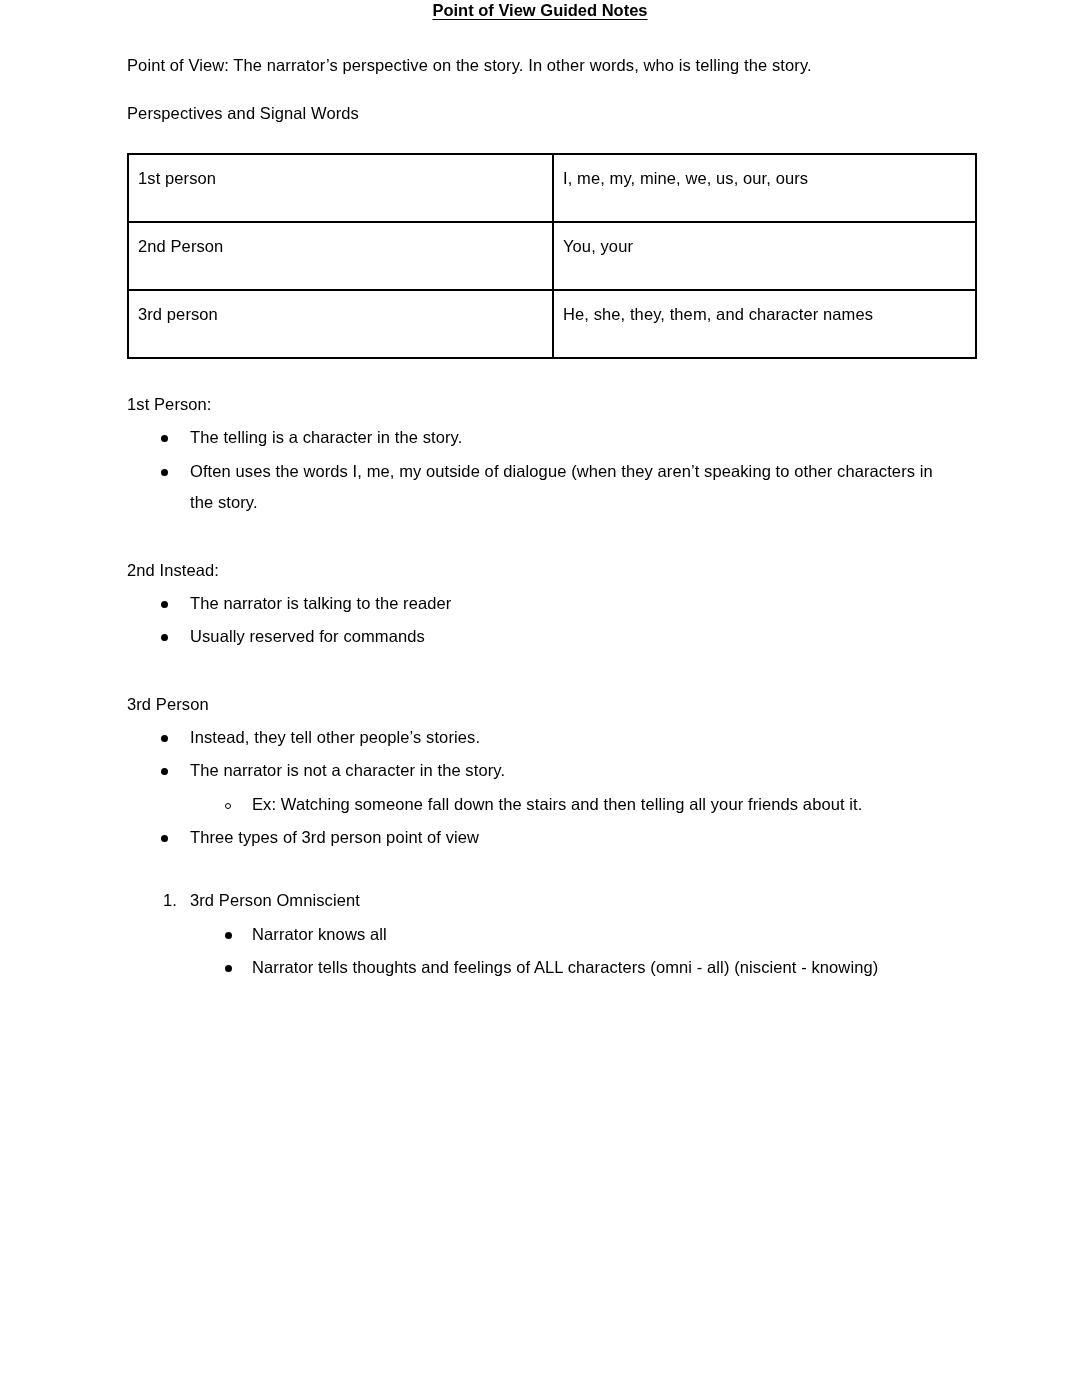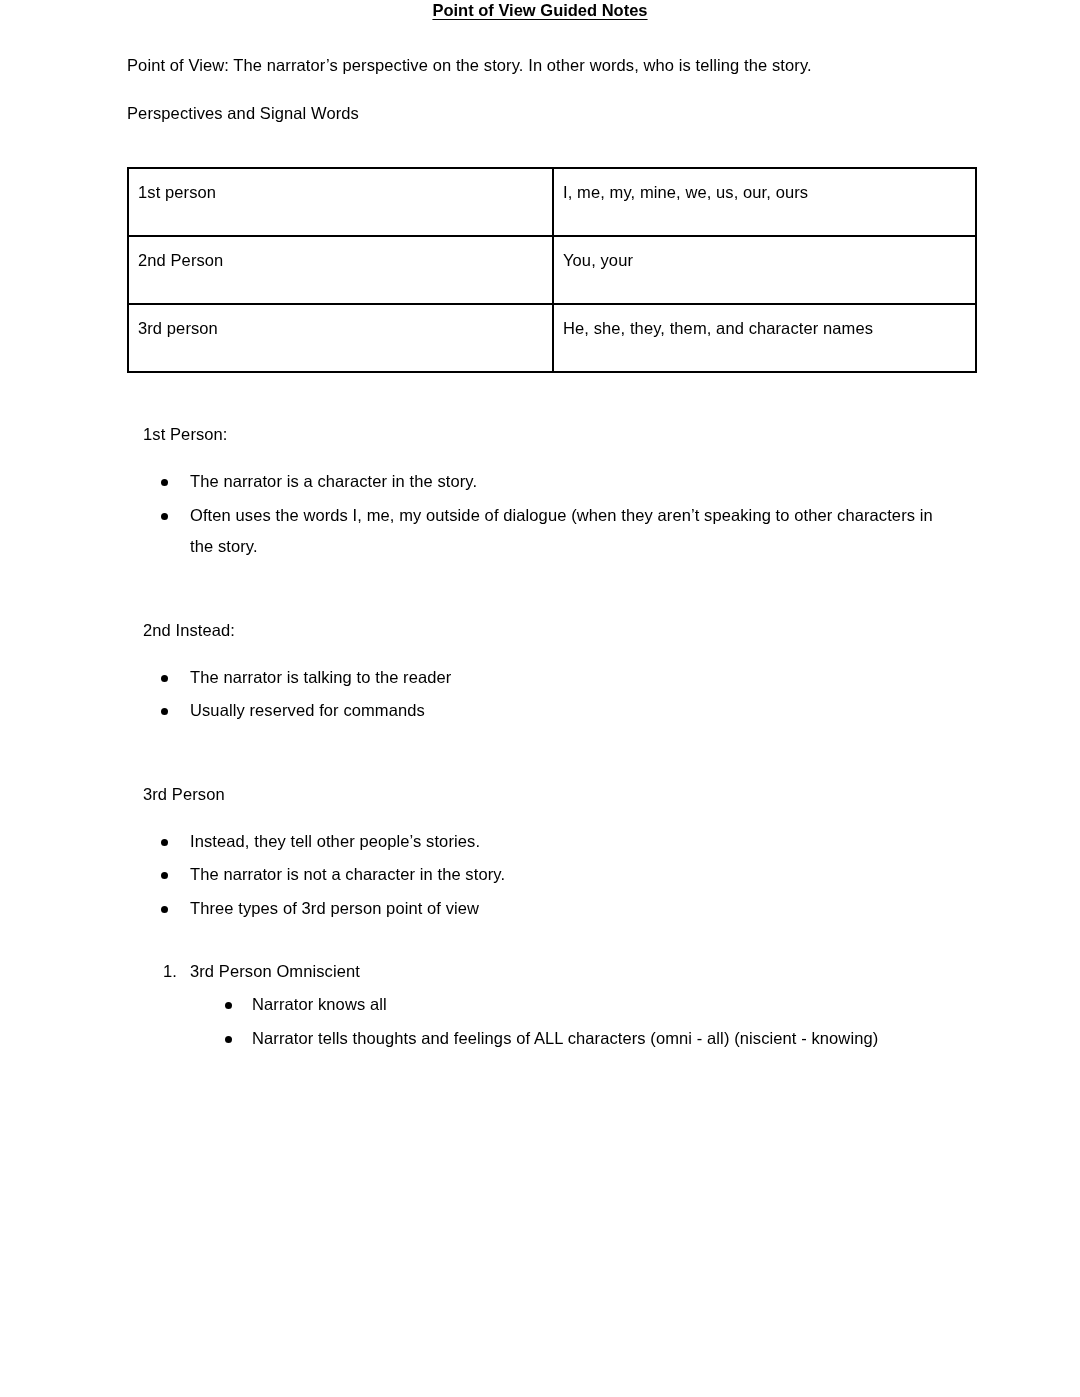--- a/index.html
+++ b/index.html
@@ -47,29 +47,29 @@
     font-size: 16.5px;
     line-height: 1.9;
     margin: 0;
     letter-spacing: 0.1px;
   }
   .para.intro { padding-top: 29px; }
   .para.subhead { padding-top: 16px; }
   .section-head {
     font-size: 16.5px;
     line-height: 1.9;
-    margin: 16px;
+    margin: 0;
     letter-spacing: 0.1px;
   }
 
   
   .pov-table {
     border-collapse: collapse;
     width: 826px;
-    margin-top: 38px;
+    margin-top: 24px;
     table-layout: fixed;
   }
   .pov-table td {
     border: 2.5px solid #000000;
     vertical-align: top;
     font-size: 16.5px;
     line-height: 1.45;
     padding: 12px 0 0 9px;
     height: 54px;
     letter-spacing: 0.1px;
@@ -185,38 +185,41 @@
           <td class="col-left">3rd person</td>
           <td class="col-right">He, she, they, them, and character names</td>
         </tr>
       </tbody>
     </table>
 
     <div class="gap-md"></div>
 
     <p class="section-head">1st Person:</p>
     <ul class="lvl1 list-block">
-      <li class="bullet1">The narrator is a character in the story.</li>
+      <li class="bullet1">The telling is a character in the story.</li>
       <li class="bullet1">Often uses the words I, me, my outside of dialogue (when they aren’t speaking to other characters in the story.</li>
     </ul>
 
     <div class="gap-lg"></div>
 
     <p class="section-head">2nd Instead:</p>
     <ul class="lvl1 list-block">
       <li class="bullet1">The narrator is talking to the reader</li>
       <li class="bullet1">Usually reserved for commands</li>
     </ul>
 
     <div class="gap-lg"></div>
 
     <p class="section-head">3rd Person</p>
     <ul class="lvl1 list-block">
       <li class="bullet1">Instead, they tell other people’s stories.</li>
       <li class="bullet1">The narrator is not a character in the story.</li>
+    </ul>
+    <ul class="lvl2">
+      <li class="bullet2 hollow">Ex: Watching someone fall down the stairs and then telling all your friends about it.</li>
     </ul>
     <ul class="lvl1">
       <li class="bullet1">Three types of 3rd person point of view</li>
     </ul>
 
     <div class="gap-md"></div>
 
     <ol class="lvl1">
       <li class="num1"><span class="num-marker">1.</span><span>3rd Person Omniscient</span></li>
     </ol>

